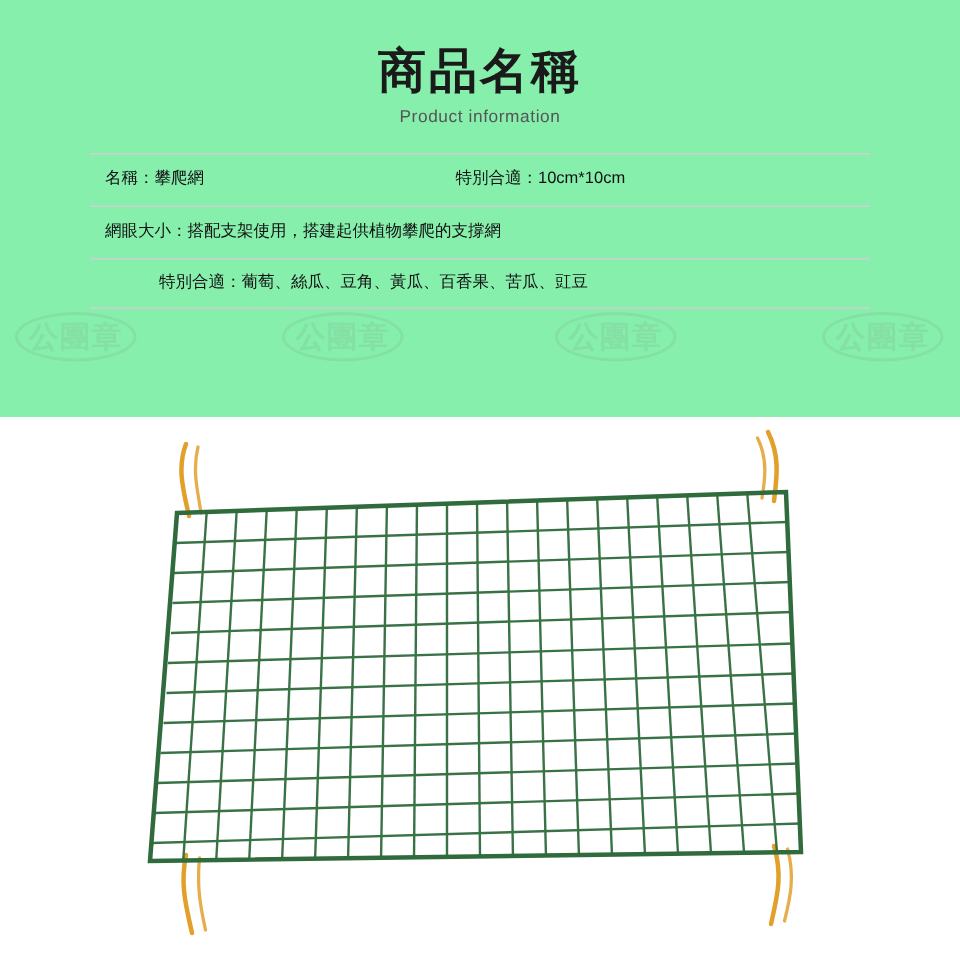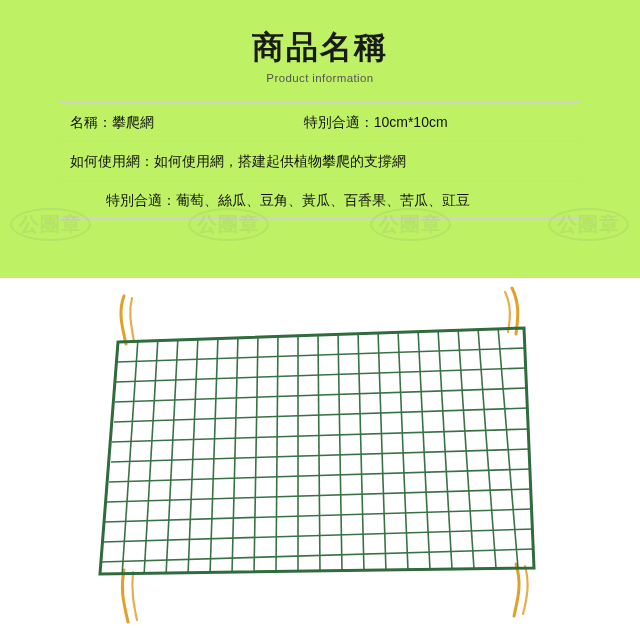--- a/index.html
+++ b/index.html
@@ -10,21 +10,21 @@
     width: 640px;
     height: 640px;
     background: #ffffff;
     font-family: "Liberation Sans", sans-serif;
     overflow: hidden;
   }
   .page {
     position: relative;
     width: 640px;
     height: 476px;
-    background: #bef264;
+    background: #86efac;
     box-sizing: border-box;
   }
 
   
   .header {
     padding-top: 30px;
     text-align: center;
   }
   .title {
     font-size: 32px;
@@ -41,21 +41,21 @@
   }
 
   
   .info {
     margin: 18px 60px 0 60px;
     border-top: 1px solid #cfcfcf;
   }
   .info-row {
     border-bottom: 1px solid #cfcfcf;
     padding: 9px 2px 9px 10px;
-    font-size: 14px;
+    font-size: 11px;
     color: #111111;
     line-height: 1.45;
   }
   .info-row.two-col {
     display: flex;
     align-items: baseline;
   }
   .cell-name {
     width: 46%;
   }
@@ -113,21 +113,21 @@
   </div>
 
   <div class="info">
 
     <div class="info-row two-col">
       <div class="cell-name">名稱：攀爬網</div>
       <div class="cell-mesh">特別合適：10cm*10cm</div>
     </div>
 
     <div class="info-row">
-      <span>如何使用網：如何使用網，搭建起供植物攀爬的支撐網</span>
+      <span>網眼大小：搭配支架使用，搭建起供植物攀爬的支撐網</span>
     </div>
 
     <div class="info-row tall">
       <span class="line2">特別合適：葡萄、絲瓜、豆角、黃瓜、百香果、苦瓜、豇豆</span>
     </div>
 
   </div>
 
   <div class="wm" style="left:10px; top:208px;"><span class="wm-inner">公團章</span></div>
   <div class="wm" style="left:188px; top:208px;"><span class="wm-inner">公團章</span></div>

